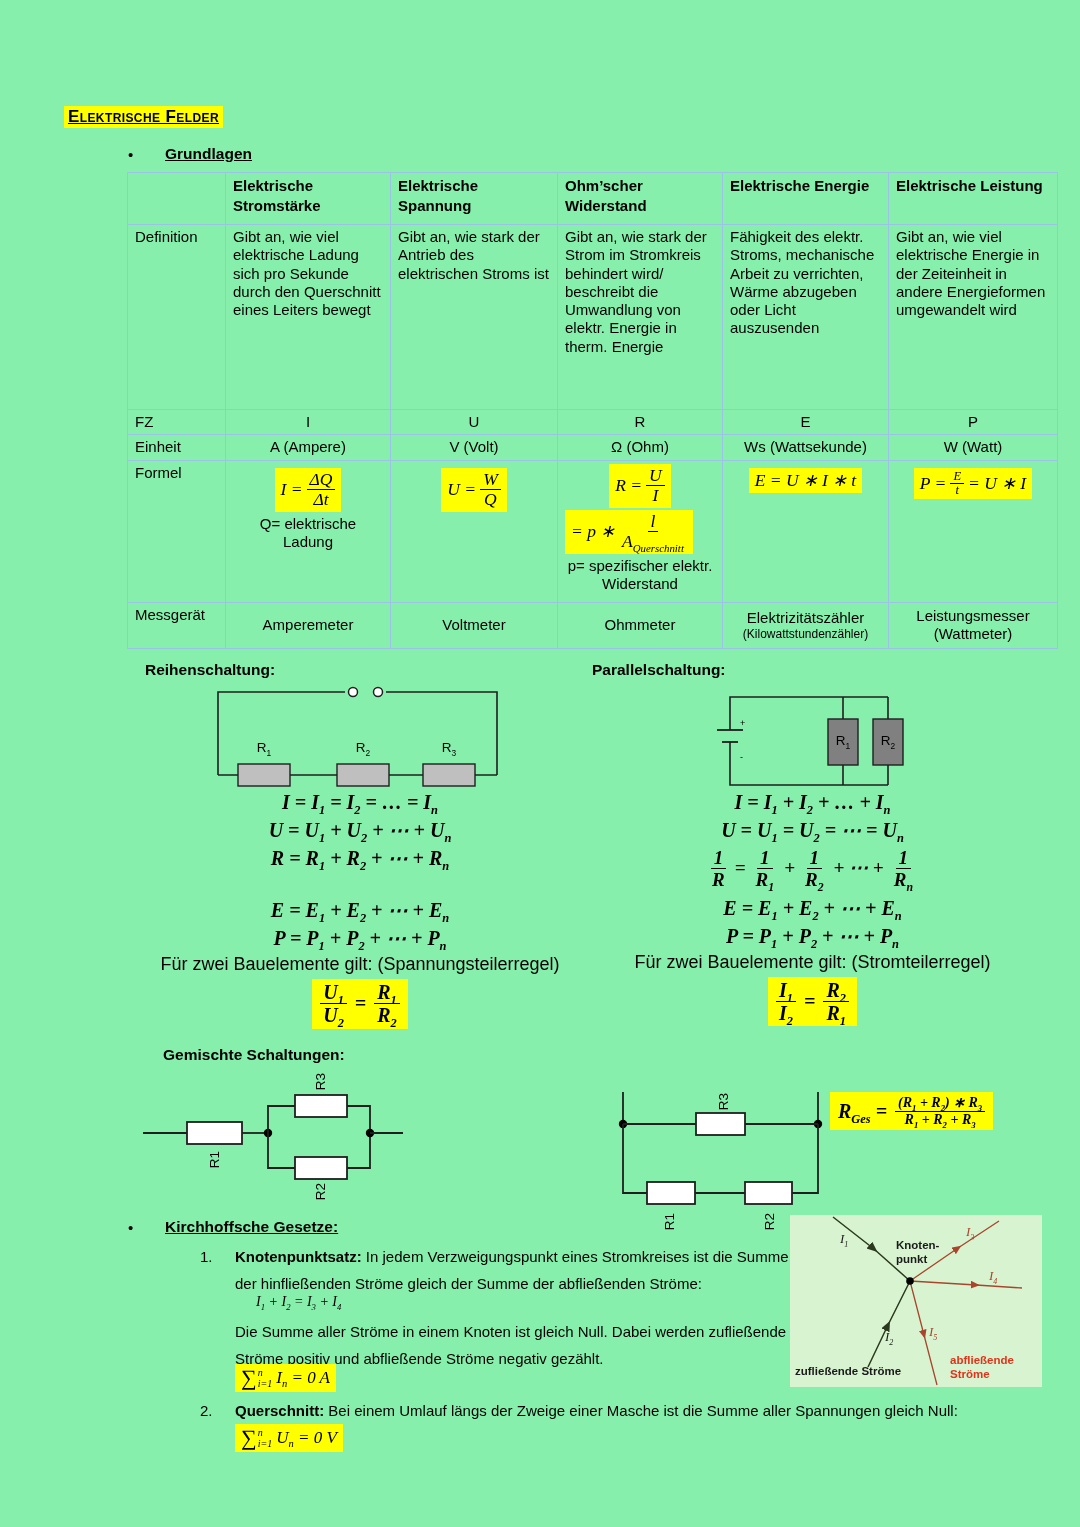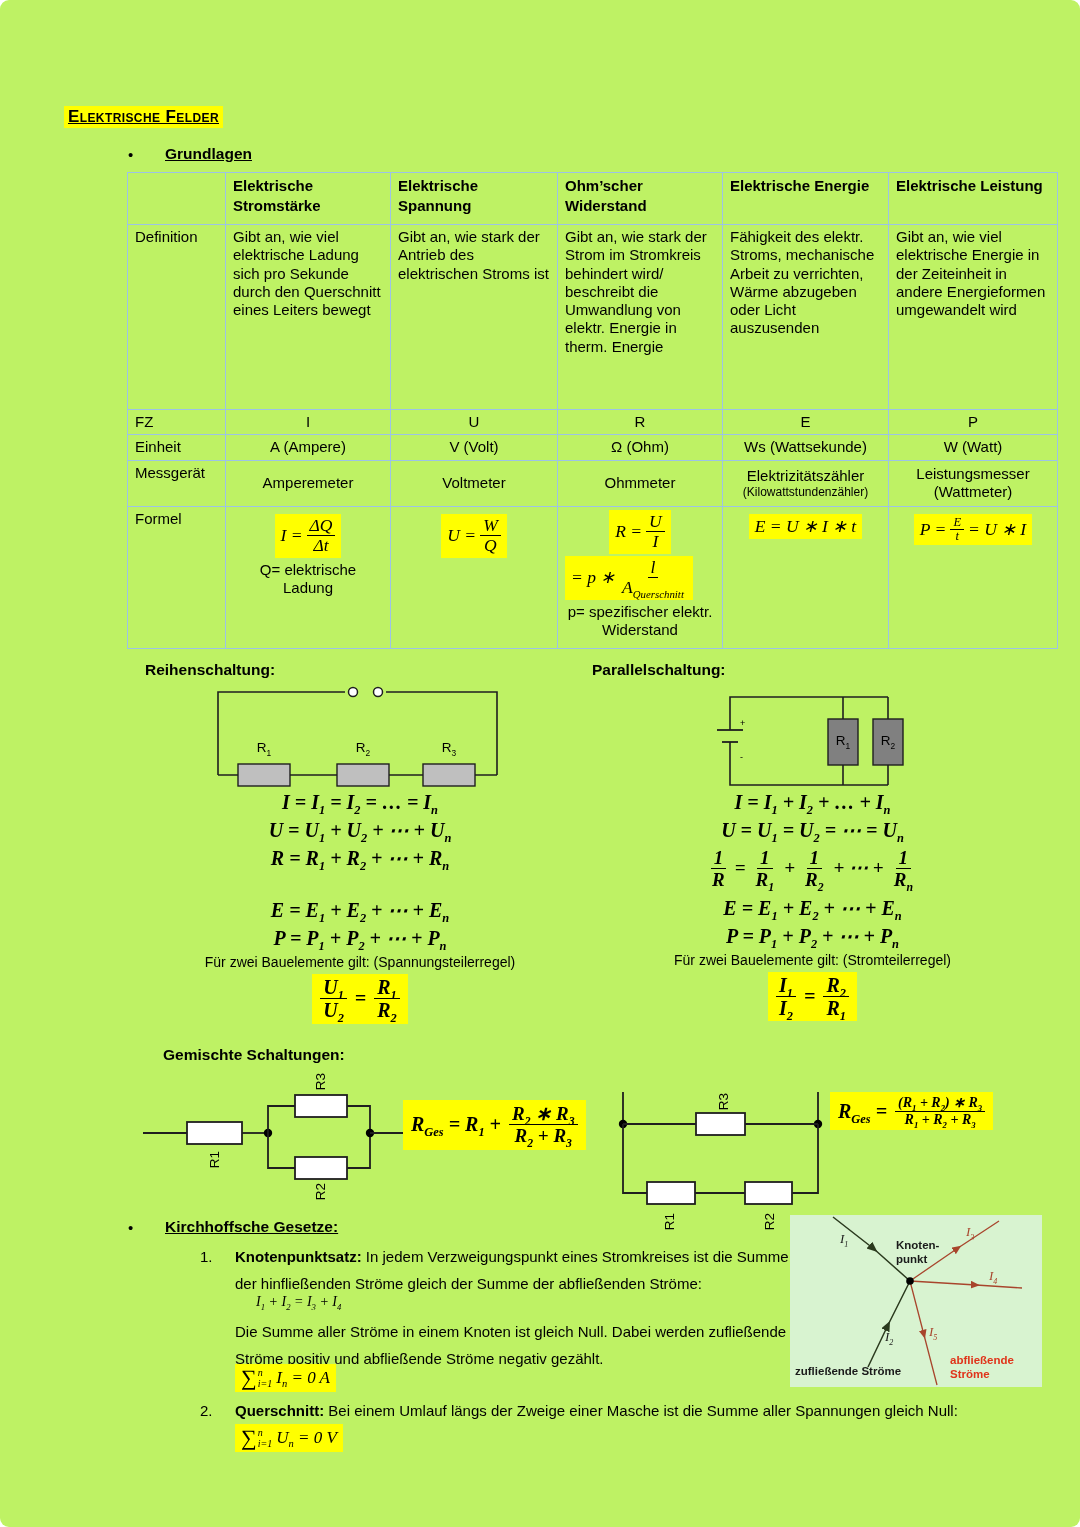--- a/index.html
+++ b/index.html
@@ -1,17 +1,17 @@
 <!DOCTYPE html>
 <html><head>
 <meta charset="utf-8">
 <style>
   html,body{margin:0;padding:0;background:#fff;}
-  #page{position:relative;width:1080px;height:1527px;background:#bef264;
-        font-family:"Liberation Sans",sans-serif;color:#000;overflow:hidden;border-radius:9px;}
+  #page{position:relative;width:1080px;height:1527px;background:#86efac;
+        font-family:"Liberation Sans",sans-serif;color:#000;overflow:hidden;}
   .abs{position:absolute;}
   .b{font-weight:bold;}
   .hl{background:#ffff00;}
   .u{text-decoration:underline;}
   .math{font-family:"Liberation Serif",serif;font-style:italic;}
   sub{font-size:62%;line-height:0;}
   .frac{display:inline-flex;flex-direction:column;align-items:center;vertical-align:middle;line-height:1.12;}
   .frac>.num{border-bottom:1.4px solid #000;padding:0 3px;}
   .frac>.den{padding:0 3px;}
   .frac.sm{font-size:72%;line-height:1.05;}
@@ -32,21 +32,21 @@
   
   .h15{font-size:15.5px;font-weight:bold;}
   
   svg{display:block;}
   .clabel{position:absolute;font-size:13.5px;transform:translateX(-50%);white-space:nowrap;}
   .vlabel{position:absolute;font-size:13.5px;transform:rotate(-90deg);white-space:nowrap;}
   
   .bigf{font-family:"Liberation Serif",serif;font-style:italic;font-weight:bold;
         font-size:20px;line-height:28px;text-align:center;}
   .fracrow{display:inline-flex;align-items:center;gap:7px;font-size:19px;line-height:1.1;}
-  .caption15{font-size:14px;text-align:center;}
+  .caption15{font-size:18px;text-align:center;}
   .rulebox{display:inline-flex;align-items:center;gap:8px;padding:2px 8px;
            font-family:"Liberation Serif",serif;font-style:italic;font-weight:bold;font-size:20px;}
   .gformula{display:inline-flex;align-items:center;gap:8px;padding:3px 8px;
             font-family:"Liberation Serif",serif;font-style:italic;font-weight:bold;font-size:20px;}
   
   .ktext{font-size:15px;line-height:27px;}
   .kmath{font-family:"Liberation Serif",serif;font-style:italic;font-size:14px;margin-left:20px;}
   .sumline{display:inline-flex;align-items:center;padding:1px 6px;
            font-family:"Liberation Serif",serif;font-size:17px;}
   .sigma{font-size:22px;font-style:normal;}
@@ -103,34 +103,20 @@
         <td class="ctr">P</td>
       </tr>
       <tr style="height:24px">
         <td>Einheit</td>
         <td class="ctr">A (Ampere)</td>
         <td class="ctr">V (Volt)</td>
         <td class="ctr">Ω (Ohm)</td>
         <td class="ctr">Ws (Wattsekunde)</td>
         <td class="ctr">W (Watt)</td>
       </tr>
-      <tr style="height:46px">
-        <td>Messgerät</td>
-        <td class="ctr">Amperemeter</td>
-        <td class="ctr">Voltmeter</td>
-        <td class="ctr">Ohmmeter</td>
-        <td class="ctr">
-          <div>Elektrizitätszähler</div>
-          <div class="small-sub">(Kilowattstundenzähler)</div>
-        </td>
-        <td class="ctr">
-          <div>Leistungsmesser</div>
-          <div>(Wattmeter)</div>
-        </td>
-      </tr>
       <tr style="height:142px">
         <td>Formel</td>
         <td class="fcell">
           <span class="fbox hl">
             <span>I =</span>
             <span class="frac">
                   <span class="num">ΔQ</span>
                   <span class="den">Δt</span>
                 </span>
           </span>
@@ -171,20 +157,34 @@
           <span class="fbox hl">
             <span>P =</span>
             <span class="frac sm">
                   <span class="num">E</span>
                   <span class="den">t</span>
                 </span>
             <span>= U ∗ I</span>
           </span>
         </td>
       </tr>
+      <tr style="height:46px">
+        <td>Messgerät</td>
+        <td class="ctr">Amperemeter</td>
+        <td class="ctr">Voltmeter</td>
+        <td class="ctr">Ohmmeter</td>
+        <td class="ctr">
+          <div>Elektrizitätszähler</div>
+          <div class="small-sub">(Kilowattstundenzähler)</div>
+        </td>
+        <td class="ctr">
+          <div>Leistungsmesser</div>
+          <div>(Wattmeter)</div>
+        </td>
+      </tr>
     </tbody>
       </table>
   </div>
 
   <div class="abs h15" style="left:145px;top:661px;">Reihenschaltung:</div>
   <div class="abs" style="left:210px;top:682px;width:295px;height:115px;">
     <svg width="295" height="115" viewBox="0 0 295 115">
       <path d="M8 93 V10 H135" fill="none" stroke="#1f1f1f" stroke-width="1.6"></path>
       <circle cx="143" cy="10" r="4.5" fill="#fff" stroke="#1f1f1f" stroke-width="1.5"></circle>
       <circle cx="168" cy="10" r="4.5" fill="#fff" stroke="#1f1f1f" stroke-width="1.5"></circle>
@@ -299,29 +299,20 @@
       <rect x="155" y="82" width="52" height="22" fill="#fff" stroke="#1f1f1f" stroke-width="1.8"></rect>
       <path d="M207 93 H230 V58" fill="none" stroke="#1f1f1f" stroke-width="1.8"></path>
       <circle cx="230" cy="58" r="4.2" fill="#000"></circle>
       <line x1="230" y1="58" x2="263" y2="58" stroke="#1f1f1f" stroke-width="1.8"></line>
     </svg>
   </div>
   <span class="vlabel" style="left:206px;top:1152px;">R1</span>
   <span class="vlabel" style="left:312px;top:1074px;">R3</span>
   <span class="vlabel" style="left:312px;top:1184px;">R2</span>
 
-  <div class="abs" style="left:403px;top:1100px;">
-    <span class="gformula hl">
-      <span>R<sub>Ges</sub> =  R<sub>1</sub> +</span>
-      <span class="frac" style="font-size:19px;">
-          <span class="num">R<sub>2</sub> ∗ R<sub>3</sub></span>
-          <span class="den">R<sub>2</sub> + R<sub>3</sub></span>
-        </span>
-    </span>
-  </div>
 
   <div class="abs" style="left:615px;top:1085px;width:230px;height:150px;">
     <svg width="230" height="150" viewBox="0 0 230 150">
       <line x1="8" y1="7" x2="8" y2="39" stroke="#1f1f1f" stroke-width="1.8"></line>
       <line x1="203" y1="7" x2="203" y2="39" stroke="#1f1f1f" stroke-width="1.8"></line>
       <circle cx="8" cy="39" r="4.2" fill="#000"></circle>
       <circle cx="203" cy="39" r="4.2" fill="#000"></circle>
       <line x1="8" y1="39" x2="81" y2="39" stroke="#1f1f1f" stroke-width="1.8"></line>
       <rect x="81" y="28" width="49" height="22" fill="#fff" stroke="#1f1f1f" stroke-width="1.8"></rect>
       <line x1="130" y1="39" x2="203" y2="39" stroke="#1f1f1f" stroke-width="1.8"></line>

